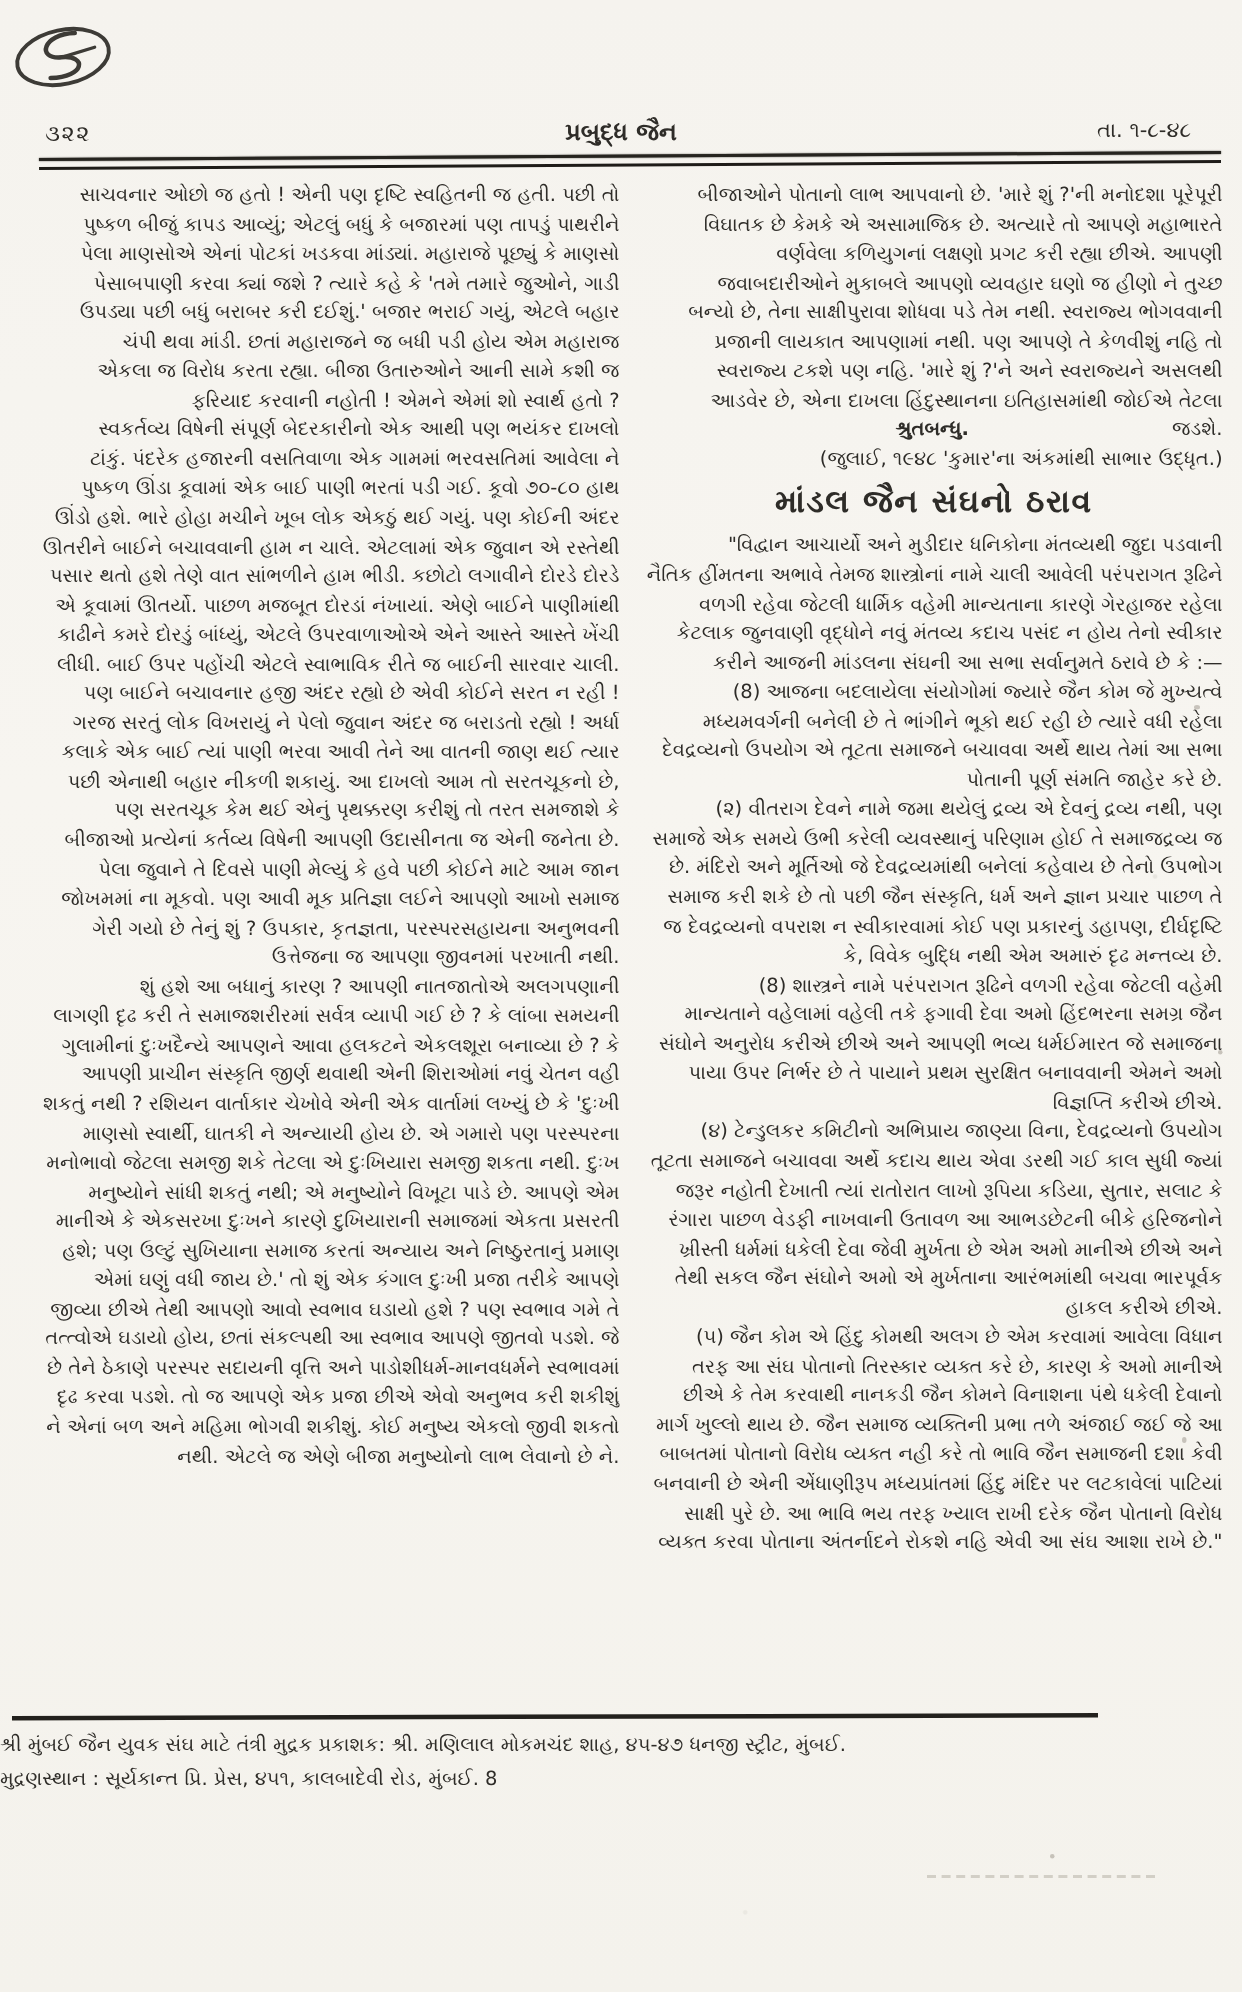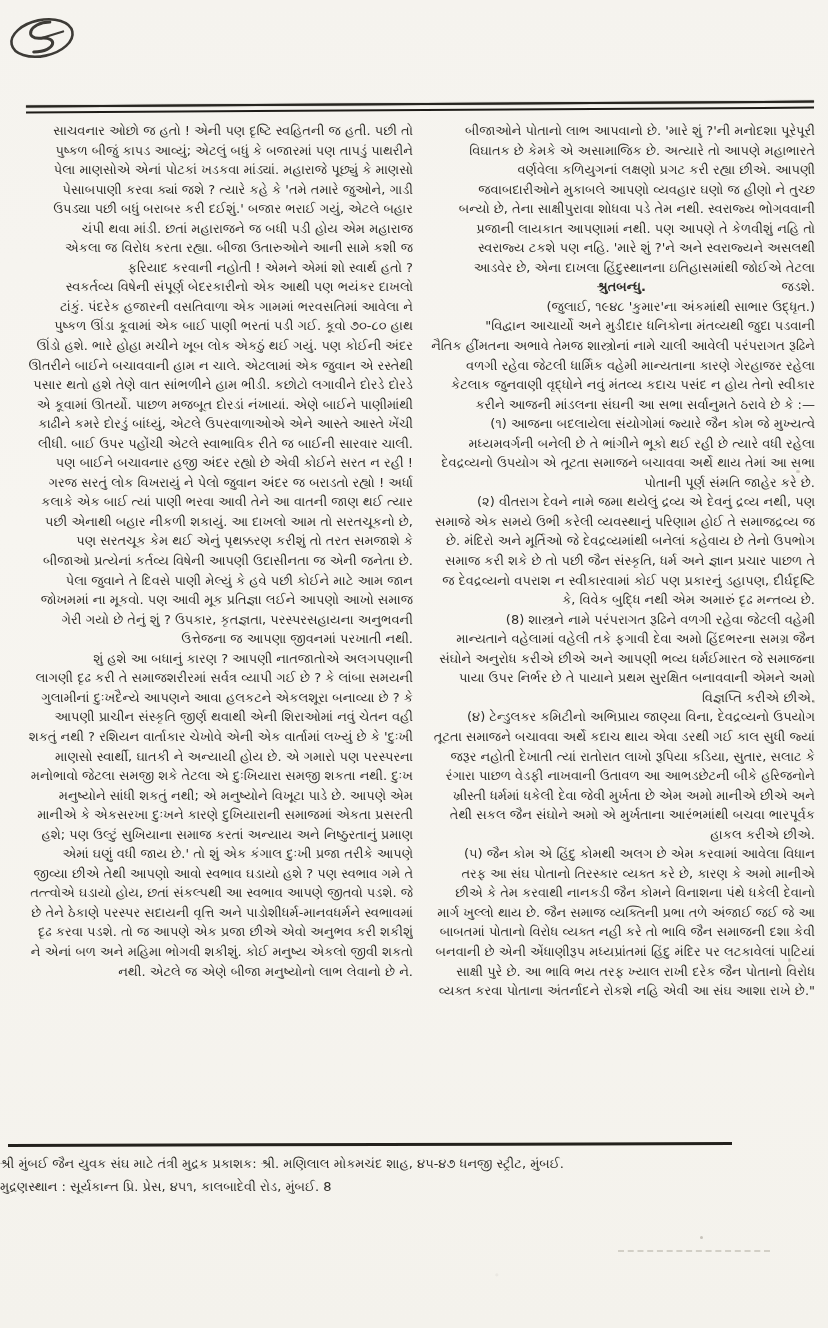--- a/index.html
+++ b/index.html
@@ -47,40 +47,46 @@
 <div class="page">
 
   <svg class="stamp" width="72" height="52" viewBox="0 0 72 52" aria-hidden="true">
     <g transform="rotate(-12 36 26)" fill="none" stroke="#1d1b17" stroke-linecap="round">
       <ellipse cx="36" cy="26" rx="31" ry="18" stroke-width="2.6"></ellipse>
       <path d="M47 12 C 26 8, 18 24, 35 26 C 52 28, 48 42, 25 38" stroke-width="3"></path>
       <path d="M35 26 L 58 24" stroke-width="2.2"></path>
     </g>
   </svg>
 
+  <div class="header">
+    <span class="page-number">૩૨૨</span>
+    <span class="masthead">પ્રબુદ્ધ જૈન</span>
+    <span class="issue-date">તા. ૧-૮-૪૮</span>
+  </div>
 
   <div class="double-rule">
     <div class="rule-a"></div>
     <div class="rule-b"></div>
   </div>
 
   <div class="columns">
 
     <div class="col">
       <p class="flush">સાચવનાર ઓછો જ હતો ! એની પણ દૃષ્ટિ સ્વહિતની જ હતી. પછી તો પુષ્કળ બીજું કાપડ આવ્યું; એટલું બધું કે બજારમાં પણ તાપડું પાથરીને પેલા માણસોએ એનાં પોટકાં ખડકવા માંડ્યાં. મહારાજે પૂછ્યું કે માણસો પેસાબપાણી કરવા ક્યાં જશે ? ત્યારે કહે કે 'તમે તમારે જુઓને, ગાડી ઉપડ્યા પછી બધું બરાબર કરી દઈશું.' બજાર ભરાઈ ગયું, એટલે બહાર ચંપી થવા માંડી. છતાં મહારાજને જ બધી પડી હોય એમ મહારાજ એકલા જ વિરોધ કરતા રહ્યા. બીજા ઉતારુઓને આની સામે કશી જ ફરિયાદ કરવાની નહોતી ! એમને એમાં શો સ્વાર્થ હતો ?</p>
       <p>સ્વકર્તવ્ય વિષેની સંપૂર્ણ બેદરકારીનો એક આથી પણ ભયંકર દાખલો ટાંકું. પંદરેક હજારની વસતિવાળા એક ગામમાં ભરવસતિમાં આવેલા ને પુષ્કળ ઊંડા કૂવામાં એક બાઈ પાણી ભરતાં પડી ગઈ. કૂવો ૭૦-૮૦ હાથ ઊંડો હશે. ભારે હોહા મચીને ખૂબ લોક એકઠું થઈ ગયું. પણ કોઈની અંદર ઊતરીને બાઈને બચાવવાની હામ ન ચાલે. એટલામાં એક જુવાન એ રસ્તેથી પસાર થતો હશે તેણે વાત સાંભળીને હામ ભીડી. કછોટો લગાવીને દોરડે દોરડે એ કૂવામાં ઊતર્યો. પાછળ મજબૂત દોરડાં નંખાયાં. એણે બાઈને પાણીમાંથી કાઢીને કમરે દોરડું બાંધ્યું, એટલે ઉપરવાળાઓએ એને આસ્તે આસ્તે ખેંચી લીધી. બાઈ ઉપર પહોંચી એટલે સ્વાભાવિક રીતે જ બાઈની સારવાર ચાલી. પણ બાઈને બચાવનાર હજી અંદર રહ્યો છે એવી કોઈને સરત ન રહી ! ગરજ સરતું લોક વિખરાયું ને પેલો જુવાન અંદર જ બરાડતો રહ્યો ! અર્ધા કલાકે એક બાઈ ત્યાં પાણી ભરવા આવી તેને આ વાતની જાણ થઈ ત્યાર પછી એનાથી બહાર નીકળી શકાયું. આ દાખલો આમ તો સરતચૂકનો છે, પણ સરતચૂક કેમ થઈ એનું પૃથક્કરણ કરીશું તો તરત સમજાશે કે બીજાઓ પ્રત્યેનાં કર્તવ્ય વિષેની આપણી ઉદાસીનતા જ એની જનેતા છે. પેલા જુવાને તે દિવસે પાણી મેલ્યું કે હવે પછી કોઈને માટે આમ જાન જોખમમાં ના મૂકવો. પણ આવી મૂક પ્રતિજ્ઞા લઈને આપણો આખો સમાજ ગેરી ગયો છે તેનું શું ? ઉપકાર, કૃતજ્ઞતા, પરસ્પરસહાયના અનુભવની ઉત્તેજના જ આપણા જીવનમાં પરખાતી નથી.</p>
       <p>શું હશે આ બધાનું કારણ ? આપણી નાતજાતોએ અલગપણાની લાગણી દૃઢ કરી તે સમાજશરીરમાં સર્વત્ર વ્યાપી ગઈ છે ? કે લાંબા સમયની ગુલામીનાં દુઃખદૈન્યે આપણને આવા હલકટને એકલશૂરા બનાવ્યા છે ? કે આપણી પ્રાચીન સંસ્કૃતિ જીર્ણ થવાથી એની શિરાઓમાં નવું ચેતન વહી શકતું નથી ? રશિયન વાર્તાકાર ચેખોવે એની એક વાર્તામાં લખ્યું છે કે 'દુઃખી માણસો સ્વાર્થી, ઘાતકી ને અન્યાયી હોય છે. એ ગમારો પણ પરસ્પરના મનોભાવો જેટલા સમજી શકે તેટલા એ દુઃખિયારા સમજી શકતા નથી. દુઃખ મનુષ્યોને સાંધી શકતું નથી; એ મનુષ્યોને વિખૂટા પાડે છે. આપણે એમ માનીએ કે એકસરખા દુઃખને કારણે દુખિયારાની સમાજમાં એકતા પ્રસરતી હશે; પણ ઉલ્ટું સુખિયાના સમાજ કરતાં અન્યાય અને નિષ્ઠુરતાનું પ્રમાણ એમાં ઘણું વધી જાય છે.' તો શું એક કંગાલ દુઃખી પ્રજા તરીકે આપણે જીવ્યા છીએ તેથી આપણો આવો સ્વભાવ ઘડાયો હશે ? પણ સ્વભાવ ગમે તે તત્ત્વોએ ઘડાયો હોય, છતાં સંકલ્પથી આ સ્વભાવ આપણે જીતવો પડશે. જે છે તેને ઠેકાણે પરસ્પર સદાયની વૃત્તિ અને પાડોશીધર્મ-માનવધર્મને સ્વભાવમાં દૃઢ કરવા પડશે. તો જ આપણે એક પ્રજા છીએ એવો અનુભવ કરી શકીશું ને એનાં બળ અને મહિમા ભોગવી શકીશું. કોઈ મનુષ્ય એકલો જીવી શકતો નથી. એટલે જ એણે બીજા મનુષ્યોનો લાભ લેવાનો છે ને.</p>
     </div>
 
     <div class="col">
       <p class="flush">બીજાઓને પોતાનો લાભ આપવાનો છે. 'મારે શું ?'ની મનોદશા પૂરેપૂરી વિઘાતક છે કેમકે એ અસામાજિક છે. અત્યારે તો આપણે મહાભારતે વર્ણવેલા કળિયુગનાં લક્ષણો પ્રગટ કરી રહ્યા છીએ. આપણી જવાબદારીઓને મુકાબલે આપણો વ્યવહાર ઘણો જ હીણો ને તુચ્છ બન્યો છે, તેના સાક્ષીપુરાવા શોધવા પડે તેમ નથી. સ્વરાજ્ય ભોગવવાની પ્રજાની લાયકાત આપણામાં નથી. પણ આપણે તે કેળવીશું નહિ તો સ્વરાજ્ય ટકશે પણ નહિ. 'મારે શું ?'ને અને સ્વરાજ્યને અસલથી આડવેર છે, એના દાખલા હિંદુસ્થાનના ઇતિહાસમાંથી જોઈએ તેટલા જડશે.</p>
       <div class="signature-line">શ્રુતબન્ધુ.</div>
       <p class="source-note">(જુલાઈ, ૧૯૪૮ 'કુમાર'ના અંકમાંથી સાભાર ઉદ્ધૃત.)</p>
+      <h2 class="section-heading">માંડલ જૈન સંઘનો ઠરાવ</h2>
       <p>"વિદ્વાન આચાર્યો અને મુડીદાર ધનિકોના મંતવ્યથી જુદા પડવાની નૈતિક હીંમતના અભાવે તેમજ શાસ્ત્રોનાં નામે ચાલી આવેલી પરંપરાગત રૂઢિને વળગી રહેવા જેટલી ધાર્મિક વહેમી માન્યતાના કારણે ગેરહાજર રહેલા કેટલાક જુનવાણી વૃદ્ધોને નવું મંતવ્ય કદાચ પસંદ ન હોય તેનો સ્વીકાર કરીને આજની માંડલના સંઘની આ સભા સર્વાનુમતે ઠરાવે છે કે :—</p>
-      <p>(૧) આજના બદલાયેલા સંયોગોમાં જ્યારે જૈન કોમ જે મુખ્યત્વે મધ્યમવર્ગની બનેલી છે તે ભાંગીને ભૂકો થઈ રહી છે ત્યારે વધી રહેલા દેવદ્રવ્યનો ઉપયોગ એ તૂટતા સમાજને બચાવવા અર્થે થાય તેમાં આ સભા પોતાની પૂર્ણ સંમતિ જાહેર કરે છે.</p>
+      <p>(8) આજના બદલાયેલા સંયોગોમાં જ્યારે જૈન કોમ જે મુખ્યત્વે મધ્યમવર્ગની બનેલી છે તે ભાંગીને ભૂકો થઈ રહી છે ત્યારે વધી રહેલા દેવદ્રવ્યનો ઉપયોગ એ તૂટતા સમાજને બચાવવા અર્થે થાય તેમાં આ સભા પોતાની પૂર્ણ સંમતિ જાહેર કરે છે.</p>
       <p>(૨) વીતરાગ દેવને નામે જમા થયેલું દ્રવ્ય એ દેવનું દ્રવ્ય નથી, પણ સમાજે એક સમયે ઉભી કરેલી વ્યવસ્થાનું પરિણામ હોઈ તે સમાજદ્રવ્ય જ છે. મંદિરો અને મૂર્તિઓ જે દેવદ્રવ્યમાંથી બનેલાં કહેવાય છે તેનો ઉપભોગ સમાજ કરી શકે છે તો પછી જૈન સંસ્કૃતિ, ધર્મ અને જ્ઞાન પ્રચાર પાછળ તે જ દેવદ્રવ્યનો વપરાશ ન સ્વીકારવામાં કોઈ પણ પ્રકારનું ડહાપણ, દીર્ઘદૃષ્ટિ કે, વિવેક બુદ્ધિ નથી એમ અમારું દૃઢ મન્તવ્ય છે.</p>
       <p>(8) શાસ્ત્રને નામે પરંપરાગત રૂઢિને વળગી રહેવા જેટલી વહેમી માન્યતાને વહેલામાં વહેલી તકે ફગાવી દેવા અમો હિંદભરના સમગ્ર જૈન સંઘોને અનુરોધ કરીએ છીએ અને આપણી ભવ્ય ધર્મઈમારત જે સમાજના પાયા ઉપર નિર્ભર છે તે પાયાને પ્રથમ સુરક્ષિત બનાવવાની એમને અમો વિજ્ઞપ્તિ કરીએ છીએ.</p>
       <p>(૪) ટેન્ડુલકર કમિટીનો અભિપ્રાય જાણ્યા વિના, દેવદ્રવ્યનો ઉપયોગ તૂટતા સમાજને બચાવવા અર્થે કદાચ થાય એવા ડરથી ગઈ કાલ સુધી જ્યાં જરૂર નહોતી દેખાતી ત્યાં રાતોરાત લાખો રૂપિયા કડિયા, સુતાર, સલાટ કે રંગારા પાછળ વેડફી નાખવાની ઉતાવળ આ આભડછેટની બીકે હરિજનોને ખ્રીસ્તી ધર્મમાં ધકેલી દેવા જેવી મુર્ખતા છે એમ અમો માનીએ છીએ અને તેથી સકલ જૈન સંઘોને અમો એ મુર્ખતાના આરંભમાંથી બચવા ભારપૂર્વક હાકલ કરીએ છીએ.</p>
       <p>(૫) જૈન કોમ એ હિંદુ કોમથી અલગ છે એમ કરવામાં આવેલા વિધાન તરફ આ સંઘ પોતાનો તિરસ્કાર વ્યક્ત કરે છે, કારણ કે અમો માનીએ છીએ કે તેમ કરવાથી નાનકડી જૈન કોમને વિનાશના પંથે ધકેલી દેવાનો માર્ગ ખુલ્લો થાય છે. જૈન સમાજ વ્યક્તિની પ્રભા તળે અંજાઈ જઈ જે આ બાબતમાં પોતાનો વિરોધ વ્યક્ત નહી કરે તો ભાવિ જૈન સમાજની દશા કેવી બનવાની છે એની એંધાણીરૂપ મધ્યપ્રાંતમાં હિંદુ મંદિર પર લટકાવેલાં પાટિયાં સાક્ષી પુરે છે. આ ભાવિ ભય તરફ ખ્યાલ રાખી દરેક જૈન પોતાનો વિરોધ વ્યક્ત કરવા પોતાના અંતર્નાદને રોકશે નહિ એવી આ સંઘ આશા રાખે છે."</p>
     </div>
 
   </div>
 
   <div class="footer-rule"></div>
 

